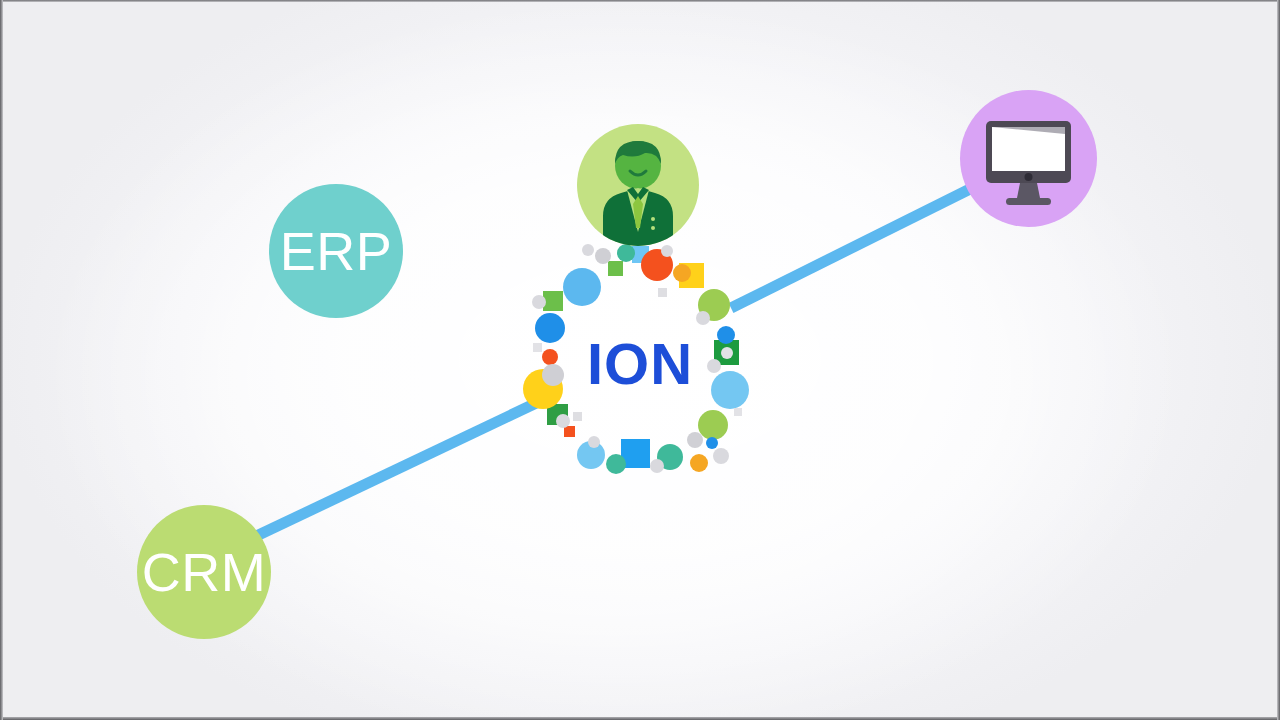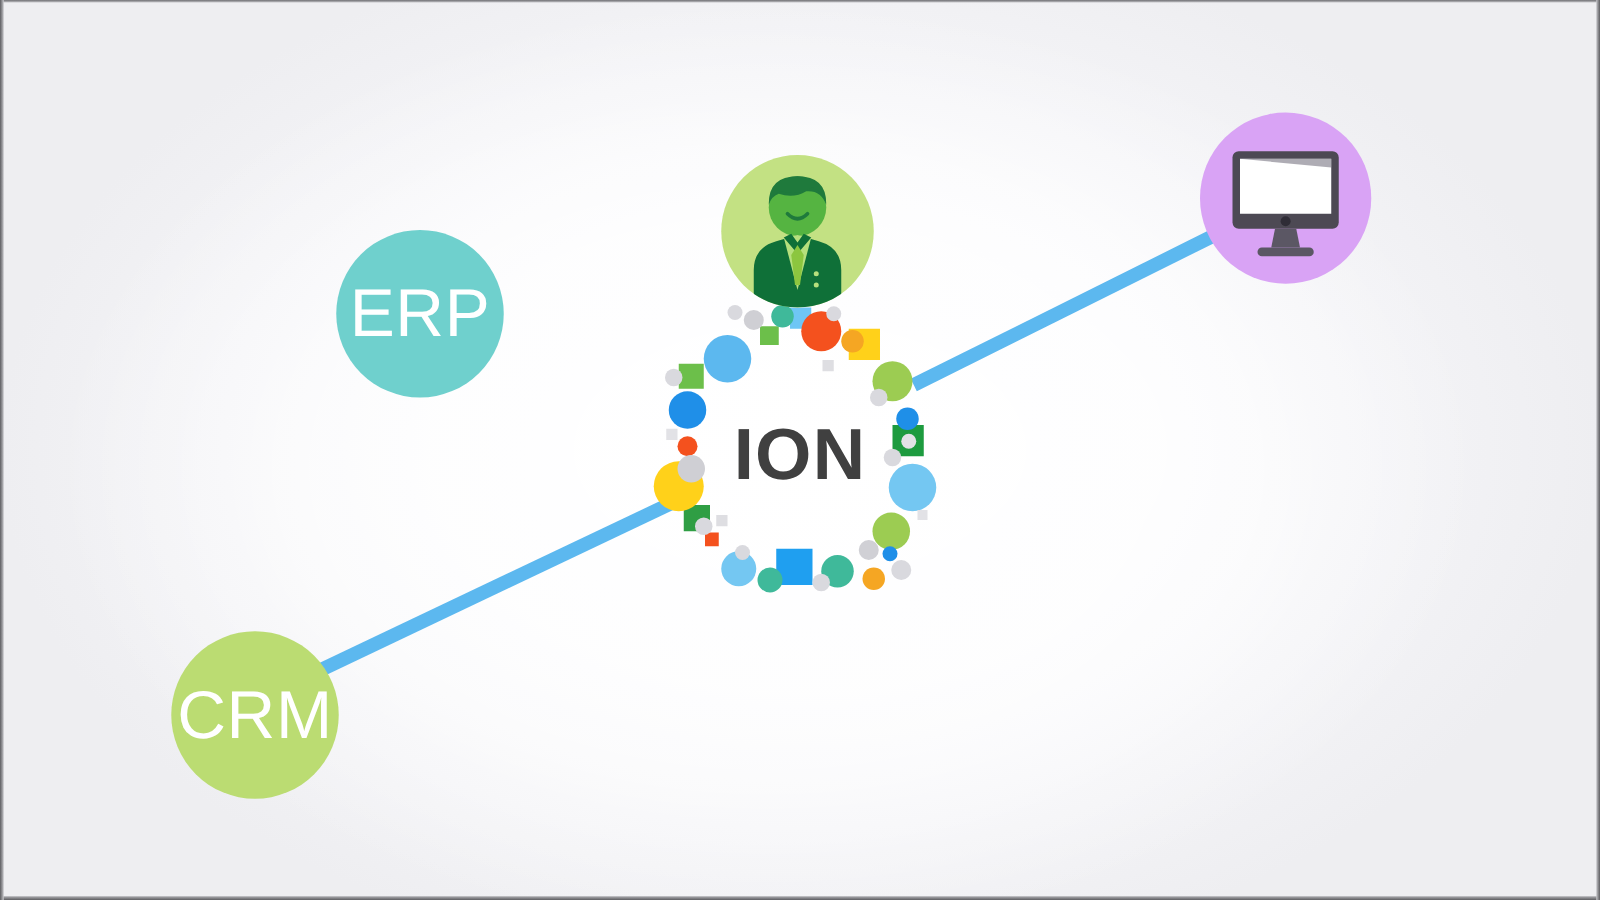--- a/index.html
+++ b/index.html
@@ -99,21 +99,21 @@
     width: 248px; height: 248px;
     display: flex;
     align-items: center;
     justify-content: center;
     z-index: 13;
     pointer-events: none;
   }
   #ion-label span {
     font-size: 58px;
     font-weight: bold;
-    color: #404040;
+    color: #1d4ed8;
     letter-spacing: 1px;
     line-height: 1;
     user-select: none;
   }
 </style>
 </head>
 <body>
 
 <div id="stage">
 

